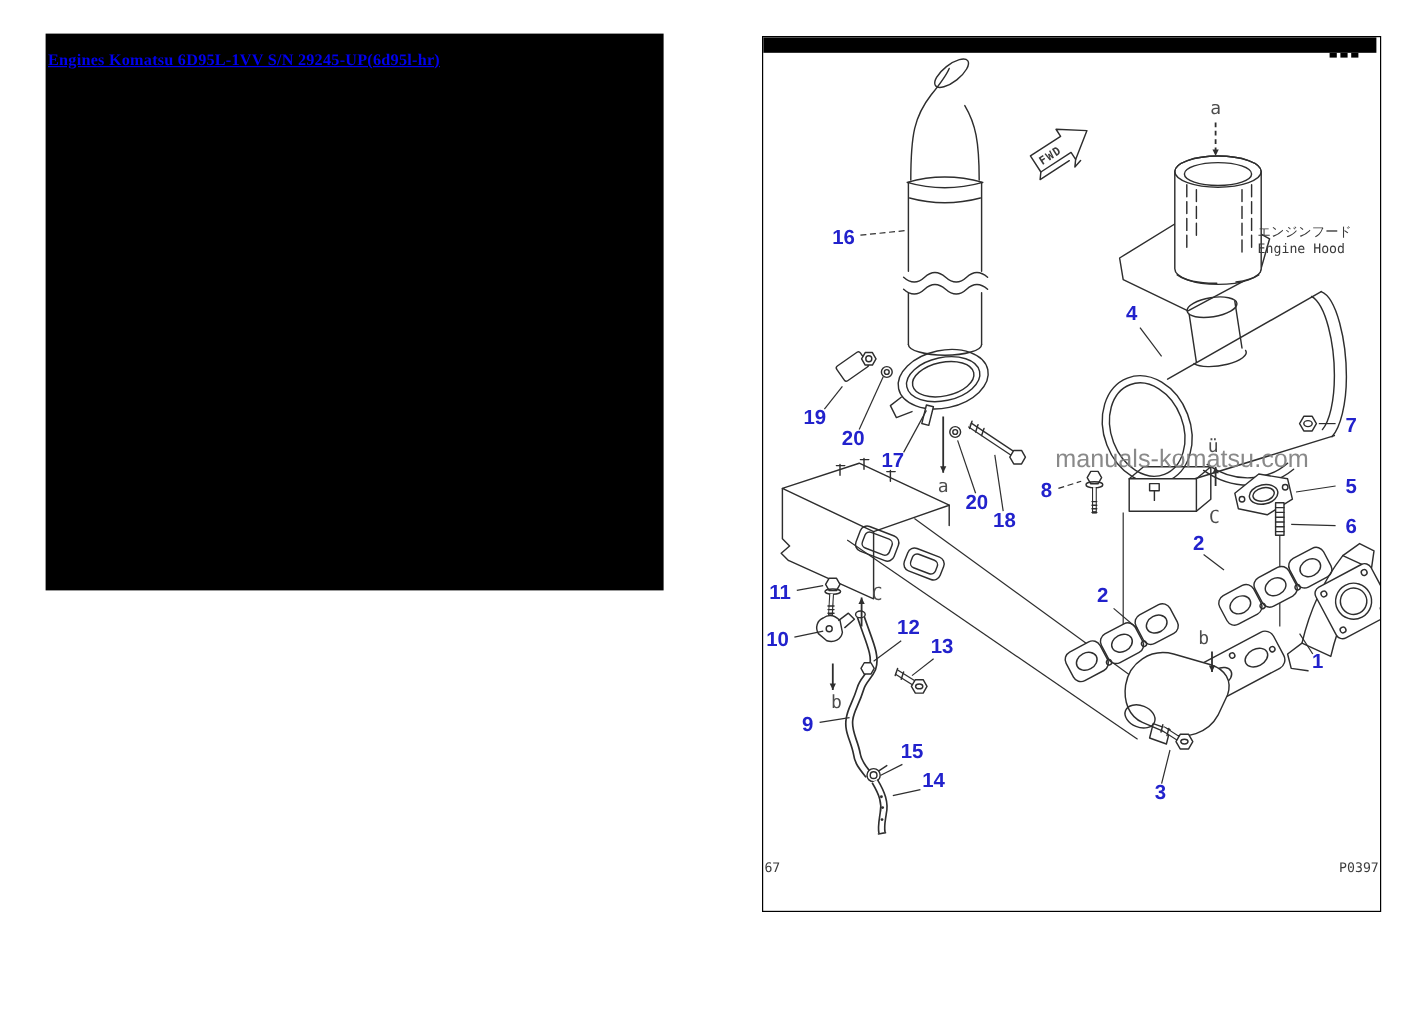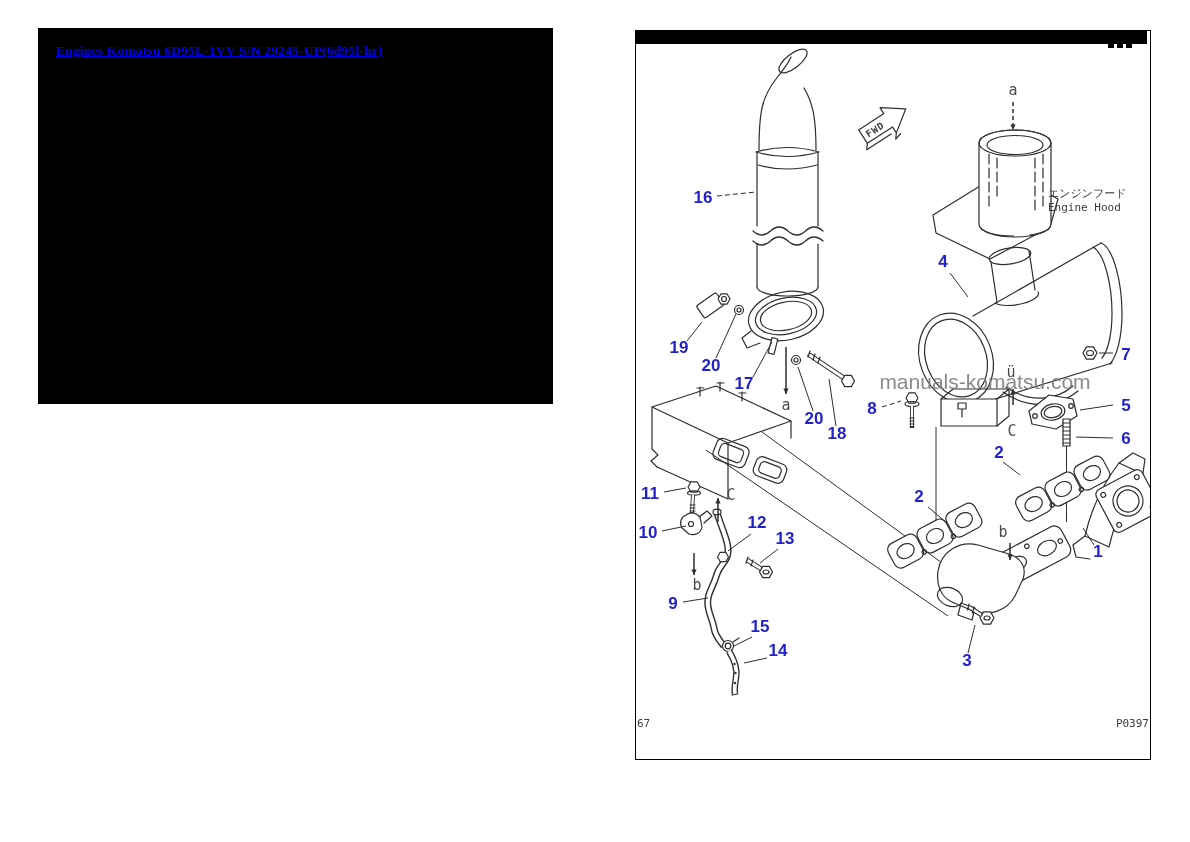--- a/index.html
+++ b/index.html
@@ -2,22 +2,22 @@
 <html style="--panel-black: #000000; --link-blue: #0000EE; --label-blue: #2222CC; --line-dark: #2E2E2E; --letter-gray: #4D4D4D; --watermark-gray: #7D7D7D;"><head>
 <meta charset="utf-8">
 <style>
   :root{
     --panel-black:#000000; --link-blue:#0000EE; --label-blue:#2222CC;
     --line-dark:#2E2E2E; --letter-gray:#4D4D4D; --watermark-gray:#7D7D7D;
   }
   html,body{margin:0;padding:0;background:#fff;}
   body{width:1190px;height:842px;position:relative;overflow:hidden;
        font-family:"Liberation Sans",sans-serif;}
-  .left-panel{position:absolute;left:38px;top:28px;width:515px;height:376px;
-       background:var(--panel-black);box-sizing:border-box;padding:13px 4px 0 18px;}
+  .left-panel{position:absolute;left:38px;top:28px;width:515px;height:464px;
+       background:var(--panel-black);box-sizing:border-box;padding:13px 4px 0 2px;}
   .catalog-link{font-family:"Liberation Serif",serif;font-weight:bold;font-size:13.5px;
        color:var(--link-blue);text-decoration:underline;letter-spacing:0.2px;white-space:nowrap;}
   .diagram-frame{position:absolute;left:635px;top:30px;width:516px;height:730px;
        background:#fff;border:1px solid #000;box-sizing:border-box;}
   .diagram-frame svg{position:absolute;left:0;top:0;}
   .art{stroke:var(--line-dark);fill:none;stroke-width:1.2;stroke-linecap:round;stroke-linejoin:round;}
   .art-fill{stroke:var(--line-dark);fill:#fff;stroke-width:1.2;stroke-linejoin:round;}
   .leader{stroke:var(--line-dark);stroke-width:1;fill:none;}
   .sarrow{stroke:var(--line-dark);stroke-width:1.5;fill:none;}
   text.part-label{font:bold 17px "Liberation Sans",sans-serif;fill:var(--label-blue);text-anchor:middle;}

